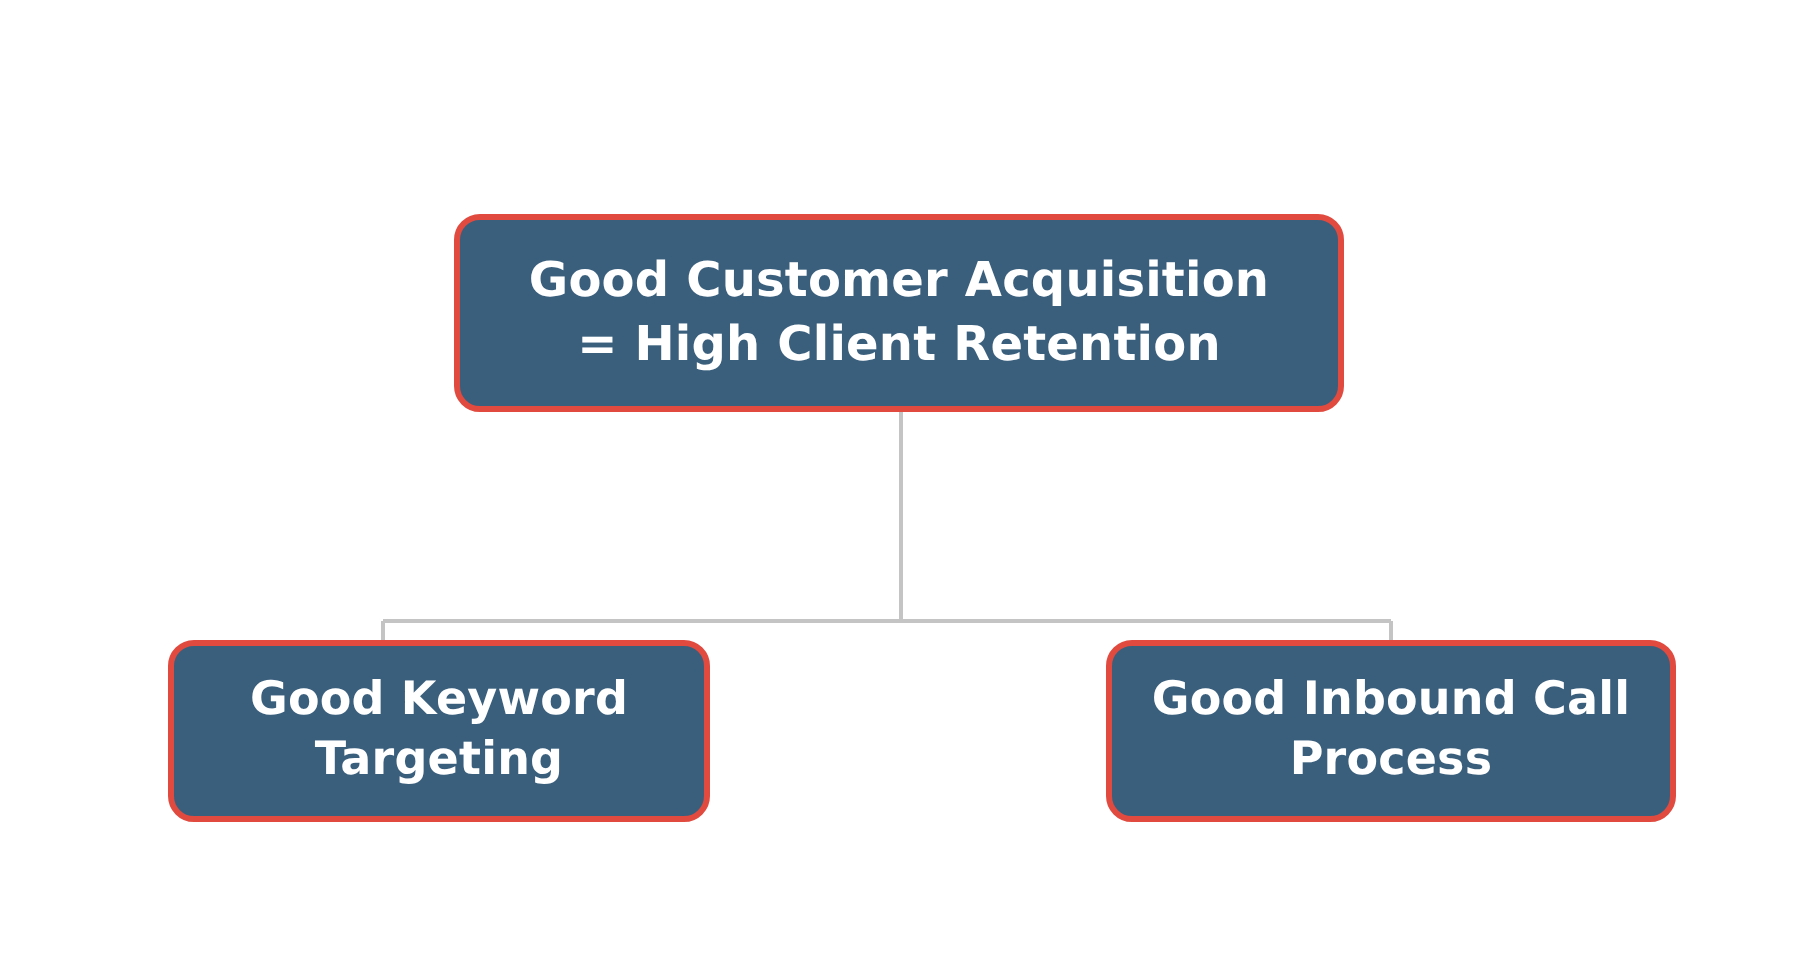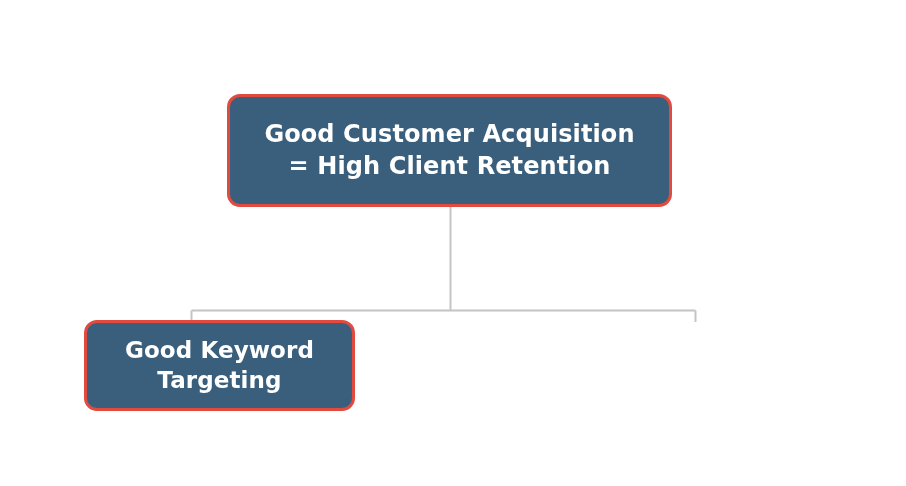--- a/index.html
+++ b/index.html
@@ -54,23 +54,23 @@
     display: block;
     width: 100%;
     line-height: 1.3;
     white-space: pre-line;
     padding: 0 10px;
     box-sizing: border-box;
   }
 
   #node-root {
     left: 227px;
-    top: 94px;
+    top: 107px;
     width: 445px;
-    height: 113px;
+    height: 99px;
     font-size: 24px;
   }
 
   #node-child-left {
     left: 57px;
     top: 320px;
     width: 271px;
     height: 91px;
     font-size: 23px;
     margin-left: 27px;
@@ -103,14 +103,18 @@
   <div class="node" id="node-root">
     <span class="node-label">Good Customer Acquisition
 = High Client Retention</span>
   </div>
 
   <div class="node" id="node-child-left">
     <span class="node-label">Good Keyword
 Targeting</span>
   </div>
 
+  <div class="node" id="node-child-right">
+    <span class="node-label">Good Inbound Call
+Process</span>
+  </div>
 
 </div>
 
 </body></html>

